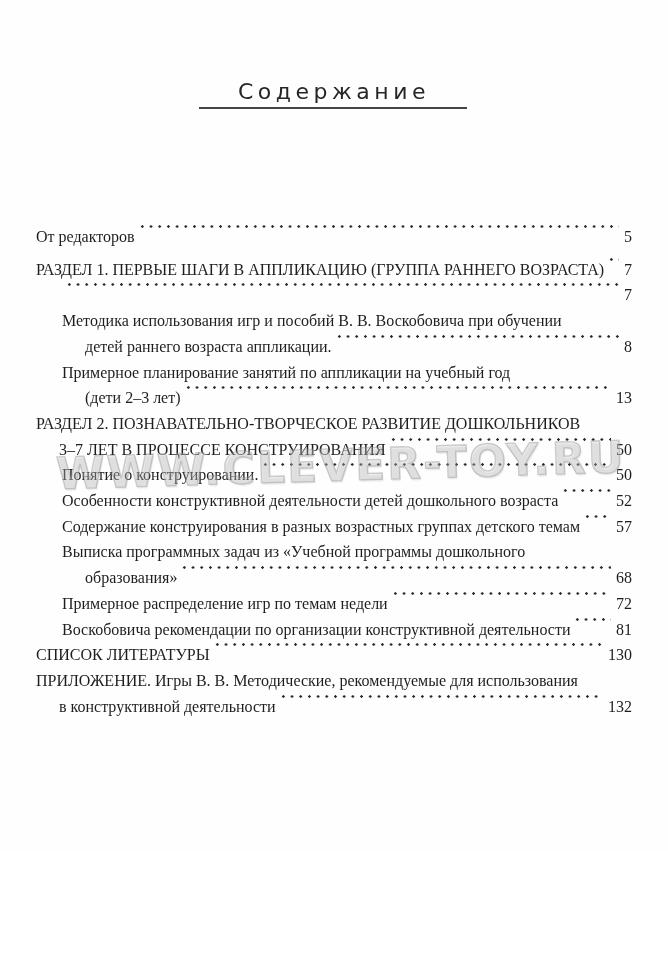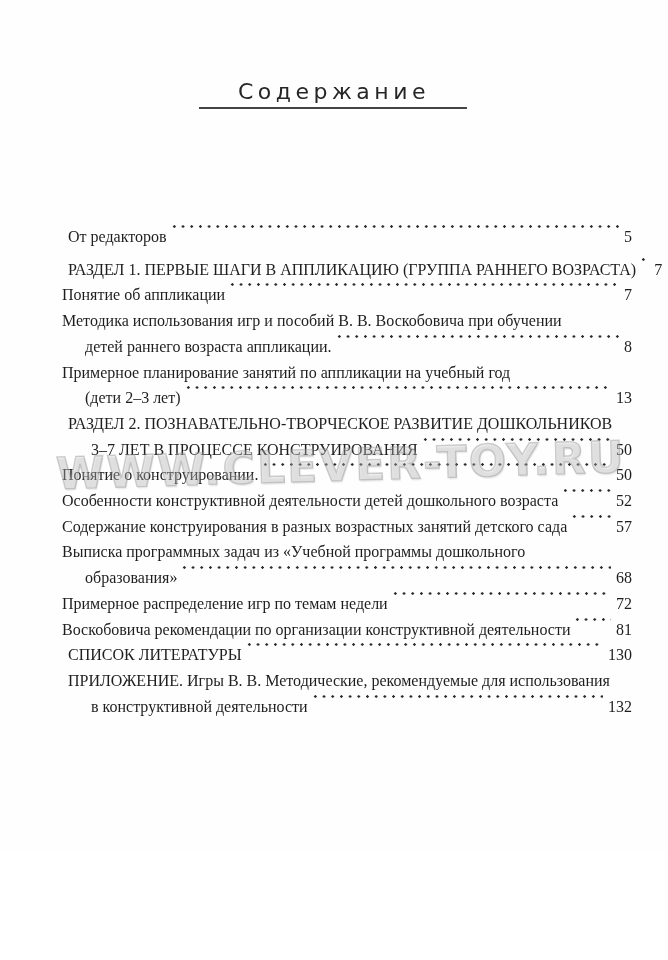--- a/index.html
+++ b/index.html
@@ -45,21 +45,21 @@
     left: 36px;
     width: 596px;
     font-size: 16px;
     line-height: 25.7px;
     color: #1e1e1e;
   }
   .entry { margin: 0; }
   .entry.gap-after { margin-bottom: 7px; }
   .line { display: flex; align-items: baseline; }
   
-  .l0 .line        { padding-left: 0; margin-left: 32px; }
+  .l0 .line        { padding-left: 0; }
   .l0 .line.cont   { padding-left: 23px; }
   .l1 .line        { padding-left: 26px; }
   .l1 .line.cont   { padding-left: 49px; }
   .text { white-space: nowrap; }
   .leader {
     flex: 1 1 10px;
     min-width: 10px;
     align-self: stretch;
     margin-left: 3px;
     background-image: radial-gradient(circle, #2b2b2b 1.15px, rgba(0,0,0,0) 1.45px);
@@ -106,21 +106,20 @@
       </div>
       <div class="entry l0">
         <div class="line">
           <span class="text">РАЗДЕЛ 1. ПЕРВЫЕ ШАГИ В АППЛИКАЦИЮ (ГРУППА РАННЕГО ВОЗРАСТА)</span>
           <span class="leader"></span>
           <span class="pagenum">7</span>
         </div>
       </div>
       <div class="entry l1">
         <div class="line">
-          <span class="text">Понятие об аппликации</span>
           <span class="leader"></span>
           <span class="pagenum">7</span>
         </div>
       </div>
       <div class="entry l1">
         <div class="line">
           <span class="text">Методика использования игр и пособий В. В. Воскобовича при обучении</span>
         </div>
         <div class="line cont">
           <span class="text">детей раннего возраста аппликации.</span>
@@ -157,21 +156,21 @@
       </div>
       <div class="entry l1">
         <div class="line">
           <span class="text">Особенности конструктивной деятельности детей дошкольного возраста</span>
           <span class="leader"></span>
           <span class="pagenum">52</span>
         </div>
       </div>
       <div class="entry l1">
         <div class="line">
-          <span class="text">Содержание конструирования в разных возрастных занятий детского сада</span>
+          <span class="text">Содержание конструирования в разных возрастных группах детского темам</span>
           <span class="leader"></span>
           <span class="pagenum">57</span>
         </div>
       </div>
       <div class="entry l1">
         <div class="line">
           <span class="text">Выписка программных задач из «Учебной программы дошкольного</span>
         </div>
         <div class="line cont">
           <span class="text">образования»</span>

